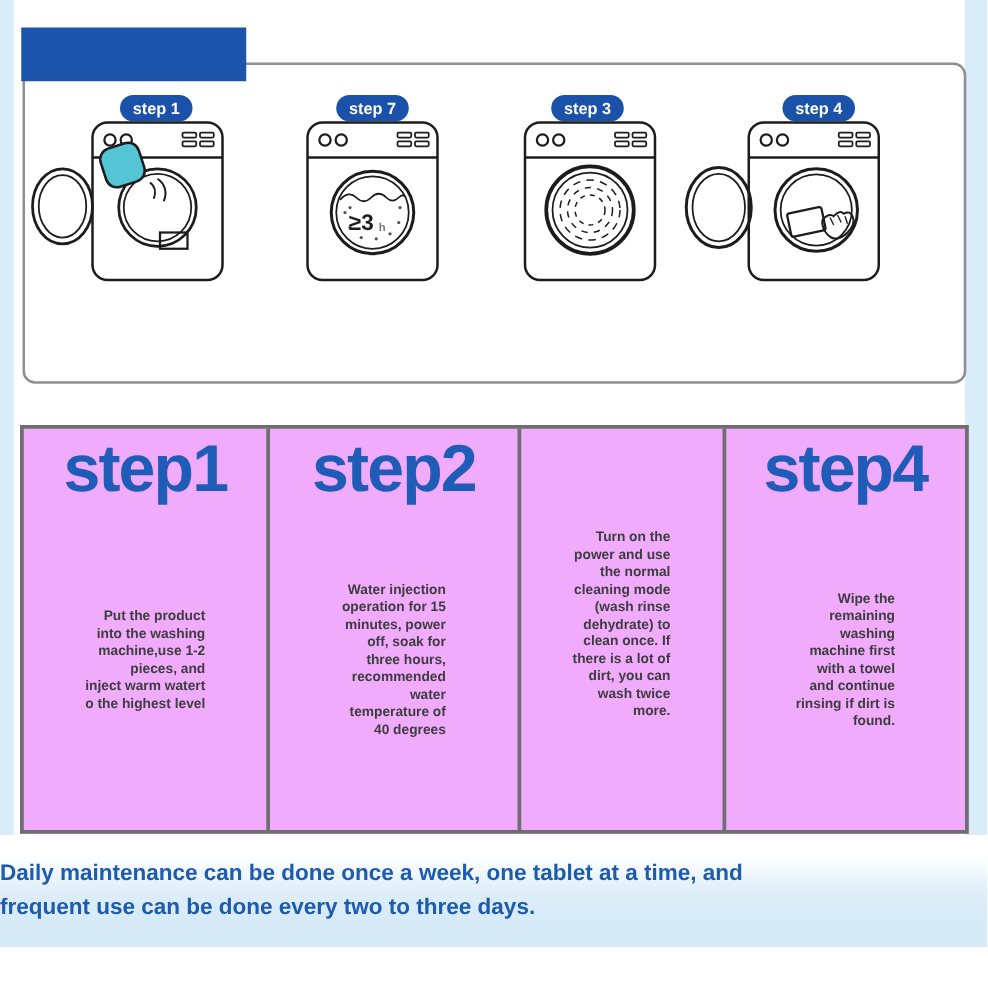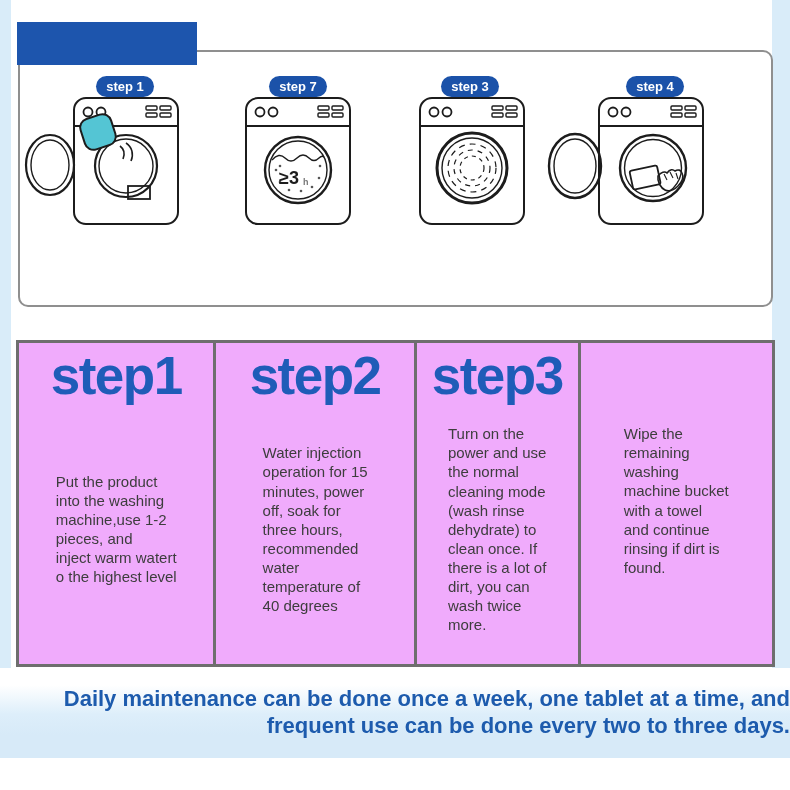--- a/index.html
+++ b/index.html
@@ -40,33 +40,33 @@
     display:flex; flex-direction:column; align-items:center;
     padding:4px 4px 10px 4px; overflow:hidden;
   }
   .step-cell:last-child { border-right:none; }
   .step-heading {
     font-size:53px; font-weight:bold; color:#1f5cb8;
     line-height:1.08; letter-spacing:-1.5px;
   }
   .step-body { flex:1; display:flex; align-items:center; justify-content:center; }
   .step-body p {
-    font-size:15px; font-weight:normal; color:#3d3d3d;
-    text-align:left; line-height:1.27; white-space:pre-line;
+    font-size:11px; font-weight:bold; color:#3d3d3d;
+    text-align:right; line-height:1.27; white-space:pre-line;
   }
 
   
   .footer-section {
     position:absolute; left:0; top:668px; width:790px; height:122px;
     background:linear-gradient(180deg, #ffffff 0%, #ffffff 14%, #ddeefa 38%, #d7eaf8 55%);
     padding-top:17px;
   }
   .footer-line {
-    font-size:22px; font-weight:bold; color:#1d5bad;
-    text-align:right; line-height:27px;
+    font-size:18px; font-weight:bold; color:#1d5bad;
+    text-align:left; line-height:27px;
   }
 
   svg .ln { stroke:#1c1c1c; fill:none; }
   svg text { font-family:"Liberation Sans", sans-serif; }
 </style>
 </head>
 <body>
 
 <div class="page">
 
@@ -182,41 +182,41 @@
 minutes, power
 off, soak for
 three hours,
 recommended
 water
 temperature of
 40 degrees</p>
         </div>
     </div>
     <div class="step-cell">
-      <div class="step-heading">step3</div>
       <div class="step-body">
           <p>Turn on the
 power and use
 the normal
 cleaning mode
 (wash rinse
 dehydrate) to
 clean once. If
 there is a lot of
 dirt, you can
 wash twice
 more.</p>
         </div>
     </div>
     <div class="step-cell">
+      <div class="step-heading">step4</div>
       <div class="step-body">
           <p>Wipe the
 remaining
 washing
-machine bucket
+machine first
 with a towel
 and continue
 rinsing if dirt is
 found.</p>
         </div>
     </div>
   </div>
 
   <div class="footer-section">
     <div class="footer-line">Daily maintenance can be done once a week, one tablet at a time, and</div>

